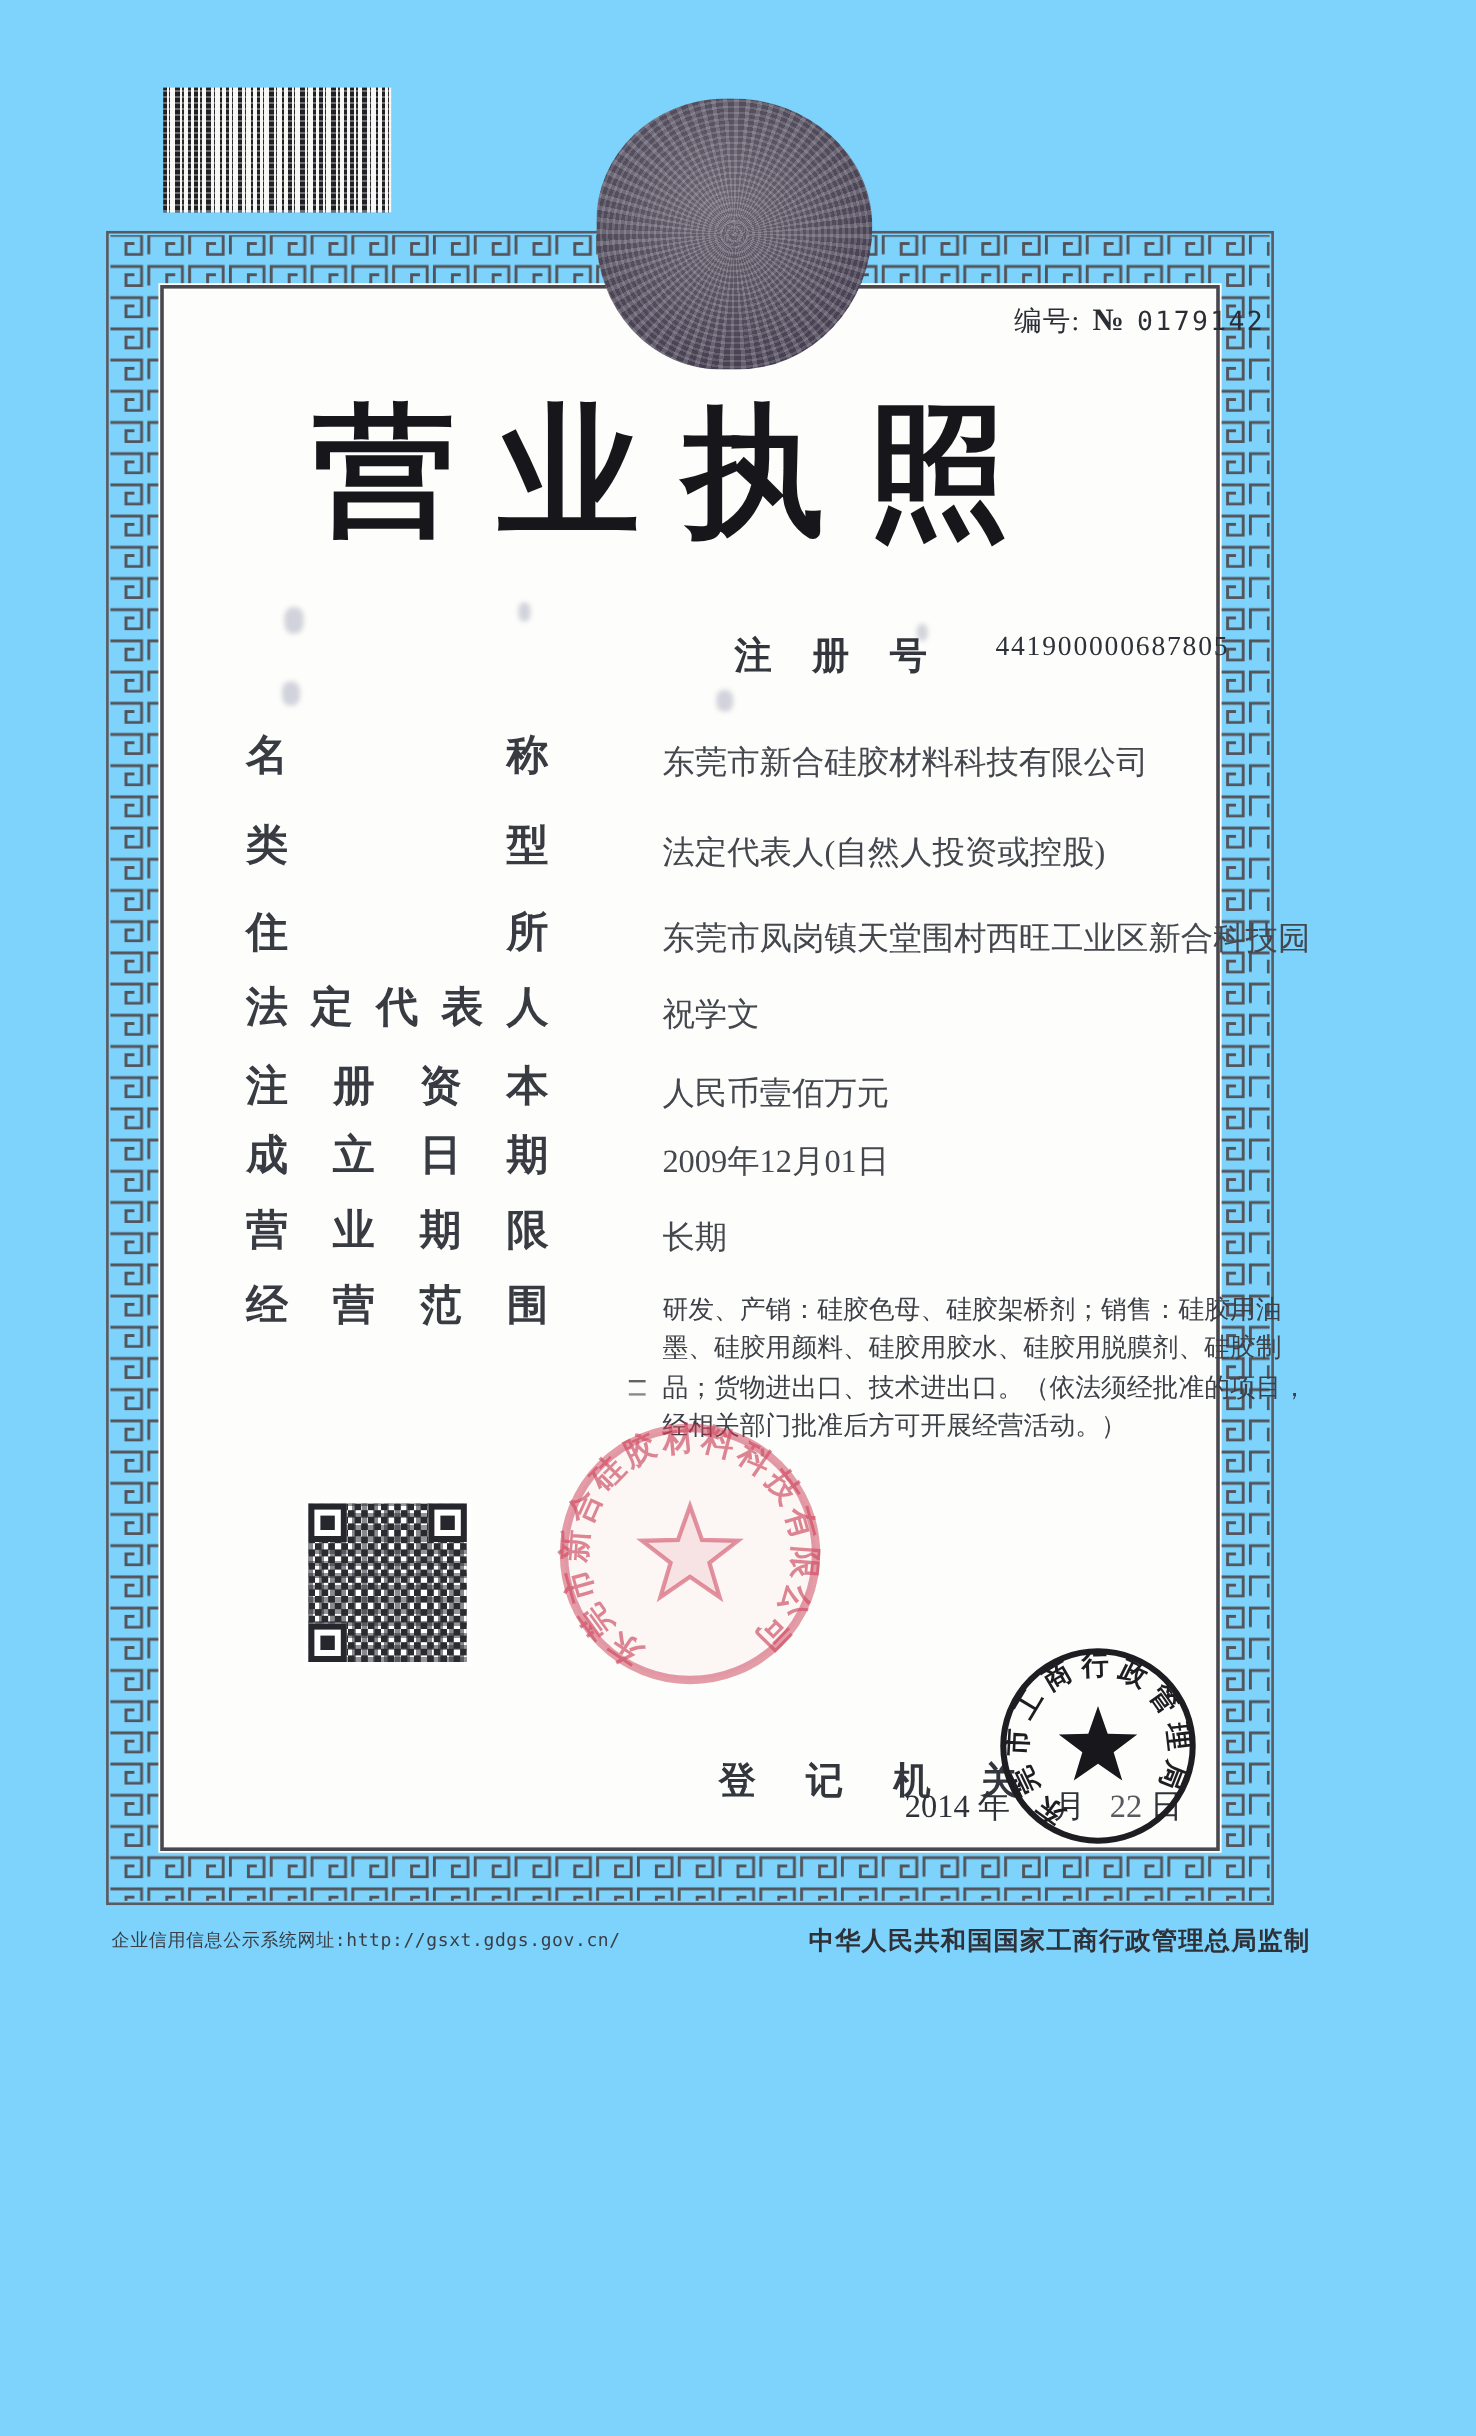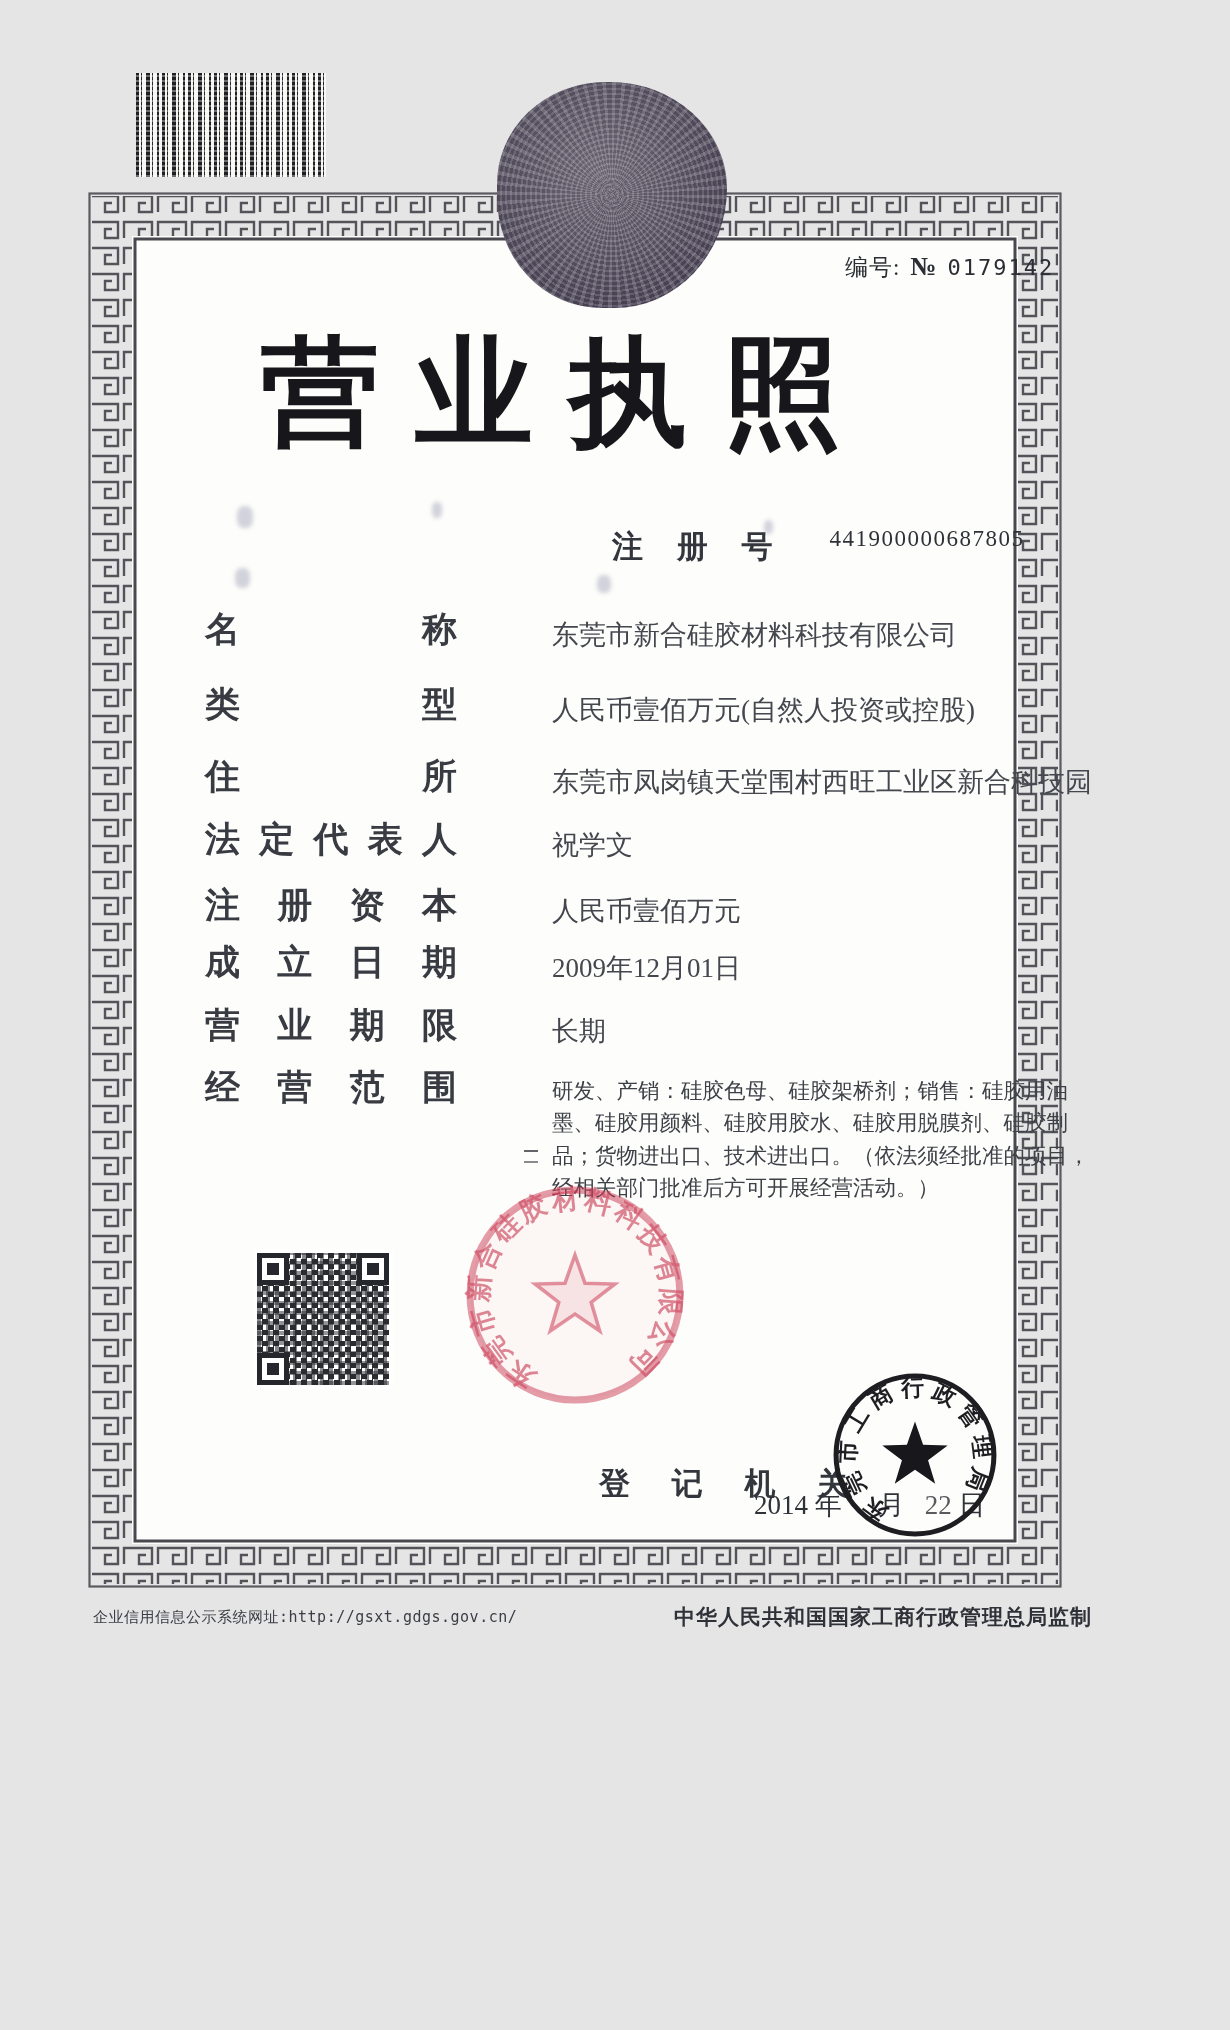--- a/index.html
+++ b/index.html
@@ -1,18 +1,18 @@
 <!DOCTYPE html>
 <html><head>
 <meta charset="utf-8">
 <style>
   html,body{margin:0;padding:0;background:#ffffff;}
   .page{
     position:relative; width:1230px; height:2030px; overflow:hidden;
-    background:#e5e5e5;
+    background:#7dd3fc;
     font-family:"Liberation Serif", serif; color:#2d3036;
   }
   
   .barcode{
     position:absolute; left:136px; top:73px; width:190px; height:104px;
     background:
       repeating-linear-gradient(0deg, rgba(255,255,255,.35) 0 2px, transparent 2px 5px),
       repeating-linear-gradient(90deg,#1f1f24 0 3px,#f5f5f2 3px 5px,#26262b 5px 6px,#f6f6f3 6px 10px,#1f1f24 10px 14px,#f3f3f0 14px 16px,#2a2a2f 16px 17px,#f6f6f3 17px 21px,#1f1f24 21px 23px,#f5f5f2 23px 26px);
     filter:blur(.4px);
   }
@@ -119,21 +119,21 @@
     <span class="rlabel">注 册 号</span>
     <span class="rnum">441900000687805</span>
   </div>
 
   <div class="row" style="top:612px;">
     <span class="flabel">名称</span>
     <span class="fvalue">东莞市新合硅胶材料科技有限公司</span>
   </div>
   <div class="row" style="top:687px;">
     <span class="flabel">类型</span>
-    <span class="fvalue">人民币壹佰万元(自然人投资或控股)</span>
+    <span class="fvalue">法定代表人(自然人投资或控股)</span>
   </div>
   <div class="row" style="top:759px;">
     <span class="flabel">住所</span>
     <span class="fvalue">东莞市凤岗镇天堂围村西旺工业区新合科技园</span>
   </div>
   <div class="row" style="top:822px;">
     <span class="flabel">法定代表人</span>
     <span class="fvalue">祝学文</span>
   </div>
   <div class="row" style="top:888px;">

